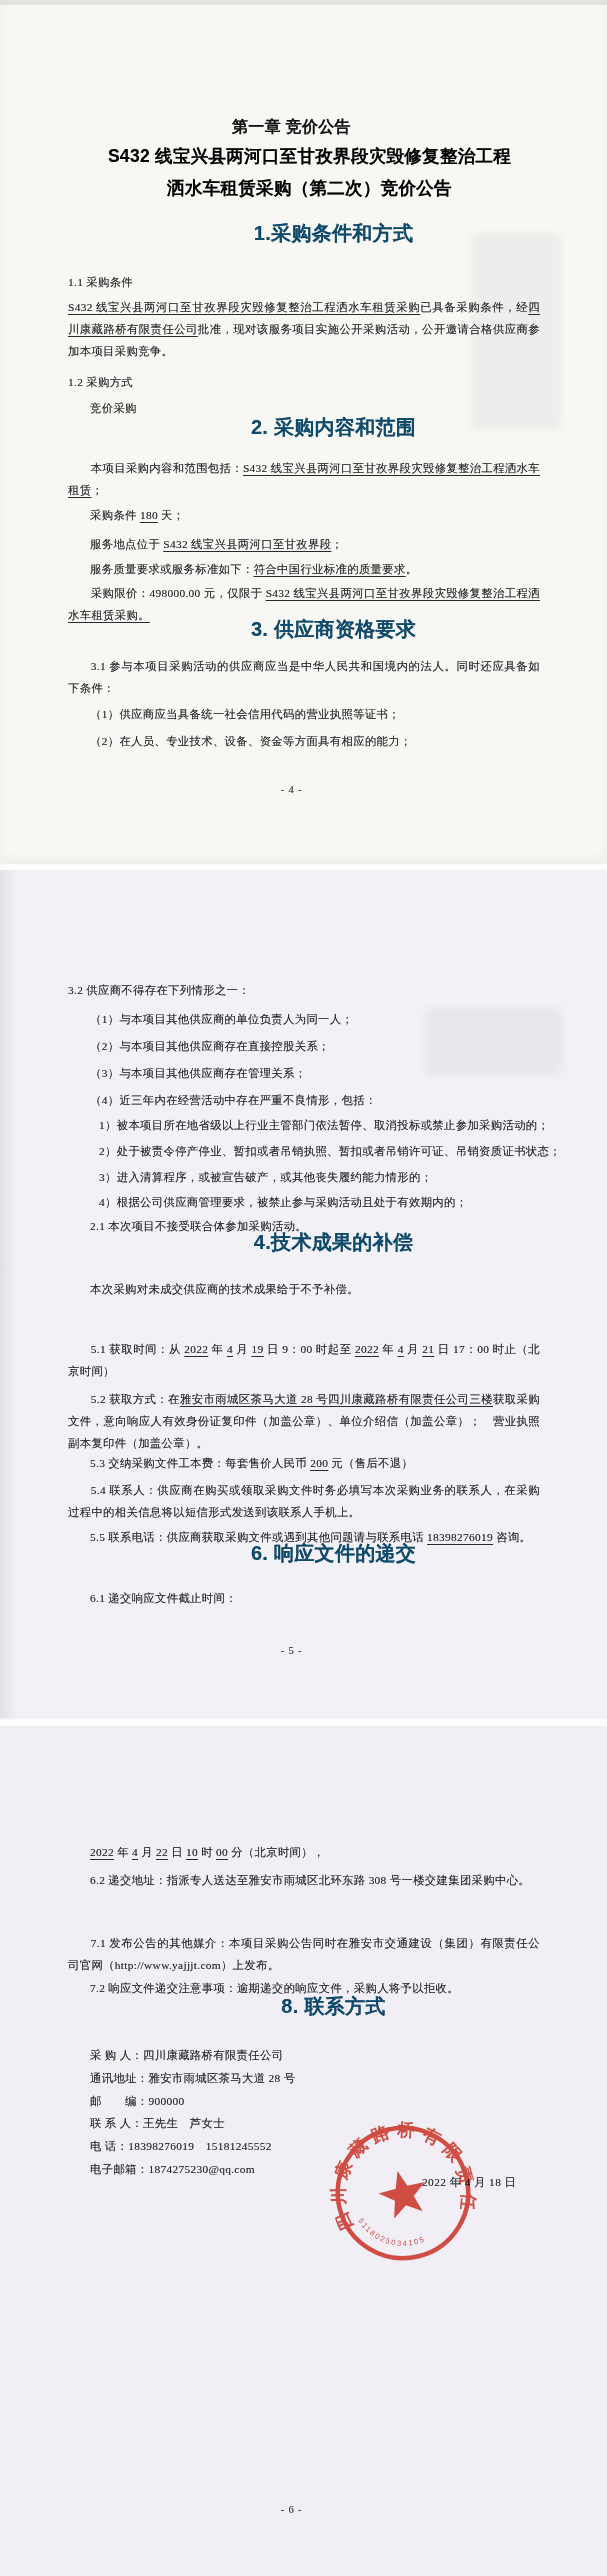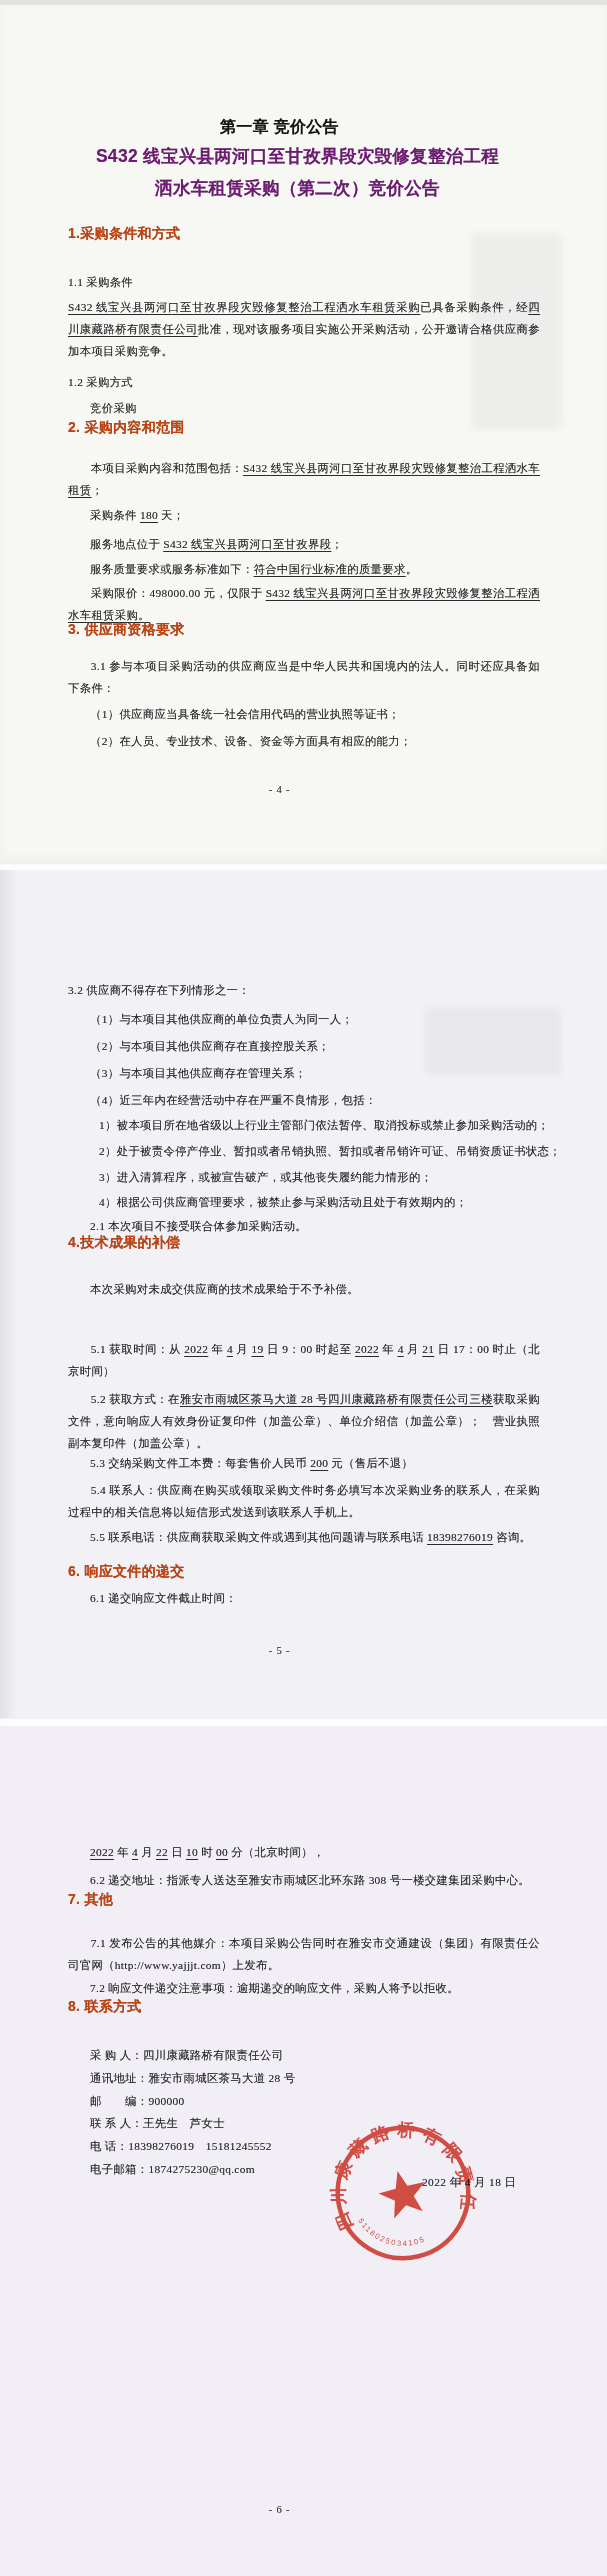--- a/index.html
+++ b/index.html
@@ -10,25 +10,25 @@
   #page1{height:858px;background:#f7f7f4;box-shadow:inset 0 -4.6px 10.6px rgba(0,0,0,0.04);}
   #page2{height:848px;background:#f2f1f5;padding-left:20px;}
   #page2::before{content:"";position:absolute;left:0;top:0;bottom:0;width:16.7px;
     background:linear-gradient(to right,rgba(0,0,0,0.07),rgba(0,0,0,0));}
   #page3{height:851px;background:#f2eef5;}
   .b{position:absolute;left:68px;width:472px;font-size:11.4px;line-height:22px;
      text-align:justify;letter-spacing:0.3px;text-shadow:0 0 0.4px rgba(40,40,40,0.5);}
   .ind{text-indent:2em;}
   .li{left:90px;width:486px;text-align:left;white-space:nowrap;}
   .one{width:486px;text-align:left;white-space:nowrap;}
-  .center{left:0;width:559px;text-align:center;}
+  .center{left:12px;width:559px;text-align:center;}
   .chap{font-family:"Liberation Sans","DejaVu Sans",sans-serif;font-weight:700;font-size:16px;color:#141416;}
-  .t1{font-family:"Liberation Sans","DejaVu Sans",sans-serif;font-weight:700;font-size:17.5px;color:#701a75;padding-left:18px;}
-  .hd{font-family:"Liberation Sans","DejaVu Sans",sans-serif;font-weight:700;font-size:14px;
-      color:#c2410c;width:531px;text-align:left;white-space:nowrap;}
+  .t1{font-family:"Liberation Sans","DejaVu Sans",sans-serif;font-weight:700;font-size:17.5px;color:#000000;padding-left:18px;}
+  .hd{font-family:"Liberation Sans","DejaVu Sans",sans-serif;font-weight:700;font-size:20px;
+      color:#0c4a6e;width:531px;text-align:center;white-space:nowrap;}
   .foot{font-size:10.6px;letter-spacing:0.8px;color:#3a3a3e;}
   .u, .b .u{text-decoration:underline;text-underline-offset:3px;text-decoration-thickness:0.8px;margin-top:25px;}
   .stamp{position:absolute;left:331px;top:395px;width:144px;height:144px;
          transform:rotate(-14deg);opacity:0.88;mix-blend-mode:multiply;z-index:2;}
   .signdate{position:absolute;left:422px;top:449px;font-size:11.4px;letter-spacing:0.4px;
             white-space:nowrap;z-index:1;text-shadow:0 0 0.4px rgba(40,40,40,0.5);}
   .smudge{position:absolute;background:rgba(120,120,125,0.07);filter:blur(3px);border-radius:6px;}
 </style>
 </head>
 <body>
@@ -72,31 +72,30 @@
   <div class="b li" style="left:99px;top:296px">3）进入清算程序，或被宣告破产，或其他丧失履约能力情形的；</div>
   <div class="b li" style="left:99px;top:321px">4）根据公司供应商管理要求，被禁止参与采购活动且处于有效期内的；</div>
   <div class="b li" style="top:345px">2.1 本次项目不接受联合体参加采购活动。</div>
   <div class="b hd" style="top:361px">4.技术成果的补偿</div>
   <div class="b li" style="top:408px">本次采购对未成交供应商的技术成果给于不予补偿。</div>
   <div class="b ind" style="top:468px"><span>5.1 获取时间：从 </span><span class="u">2022</span><span> 年 </span><span class="u">4</span><span> 月 </span><span class="u">19</span><span> 日 9：00 时起至 </span><span class="u">2022</span><span> 年 </span><span class="u">4</span><span> 月 </span><span class="u">21</span><span> 日 17：00 时止（北京时间）</span></div>
   <div class="b ind" style="top:518px"><span>5.2  获取方式：在</span><span class="u">雅安市雨城区茶马大道 28 号四川康藏路桥有限责任公司三楼</span><span>获取采购文件，意向响应人有效身份证复印件（加盖公章）、单位介绍信（加盖公章）；　营业执照副本复印件（加盖公章）。</span></div>
   <div class="b li" style="top:582px"><span>5.3 交纳采购文件工本费：每套售价人民币 </span><span class="u">200</span><span> 元（售后不退）</span></div>
   <div class="b ind" style="top:609px">5.4 联系人：供应商在购买或领取采购文件时务必填写本次采购业务的联系人，在采购过程中的相关信息将以短信形式发送到该联系人手机上。</div>
   <div class="b li" style="top:656px"><span>5.5 联系电话：供应商获取采购文件或遇到其他问题请与联系电话 </span><span class="u">18398276019</span><span> 咨询。</span></div>
-  <div class="b hd" style="top:690px">6. 响应文件的递交</div>
+  <div class="b hd" style="top:672px">6. 响应文件的递交</div>
   <div class="b li" style="top:717px">6.1 递交响应文件截止时间：</div>
   <div class="b center foot" style="top:770px">- 5 -</div>
 </div>
 
 <div class="gap"></div>
 
 <div class="page" id="page3">
   <div class="b li" style="top:115px"><span></span><span class="u">2022</span><span> 年 </span><span class="u">4</span><span> 月 </span><span class="u">22</span><span> 日 </span><span class="u">10</span><span> 时 </span><span class="u">00</span><span> 分（北京时间），</span></div>
   <div class="b li" style="top:143px">6.2 递交地址：指派专人送达至雅安市雨城区北环东路 308 号一楼交建集团采购中心。</div>
-  <div class="b hd" style="top:162px">7. 其他</div>
   <div class="b ind" style="top:206px">7.1 发布公告的其他媒介：本项目采购公告同时在雅安市交通建设（集团）有限责任公司官网（http://www.yajjjt.com）上发布。</div>
   <div class="b li" style="top:251px">7.2 响应文件递交注意事项：逾期递交的响应文件，采购人将予以拒收。</div>
   <div class="b hd" style="top:269px">8. 联系方式</div>
   <div class="b li" style="top:318px">采 购 人：四川康藏路桥有限责任公司</div>
   <div class="b li" style="top:341px">通讯地址：雅安市雨城区茶马大道 28 号</div>
   <div class="b li" style="top:364px">邮　　编：900000</div>
   <div class="b li" style="top:386px">联 系 人：王先生　芦女士</div>
   <div class="b li" style="top:409px">电 话：18398276019　15181245552</div>
   <div class="b li" style="top:432px">电子邮箱：1874275230@qq.com</div>
   <div class="signdate">2022 年 4 月 18 日</div>

